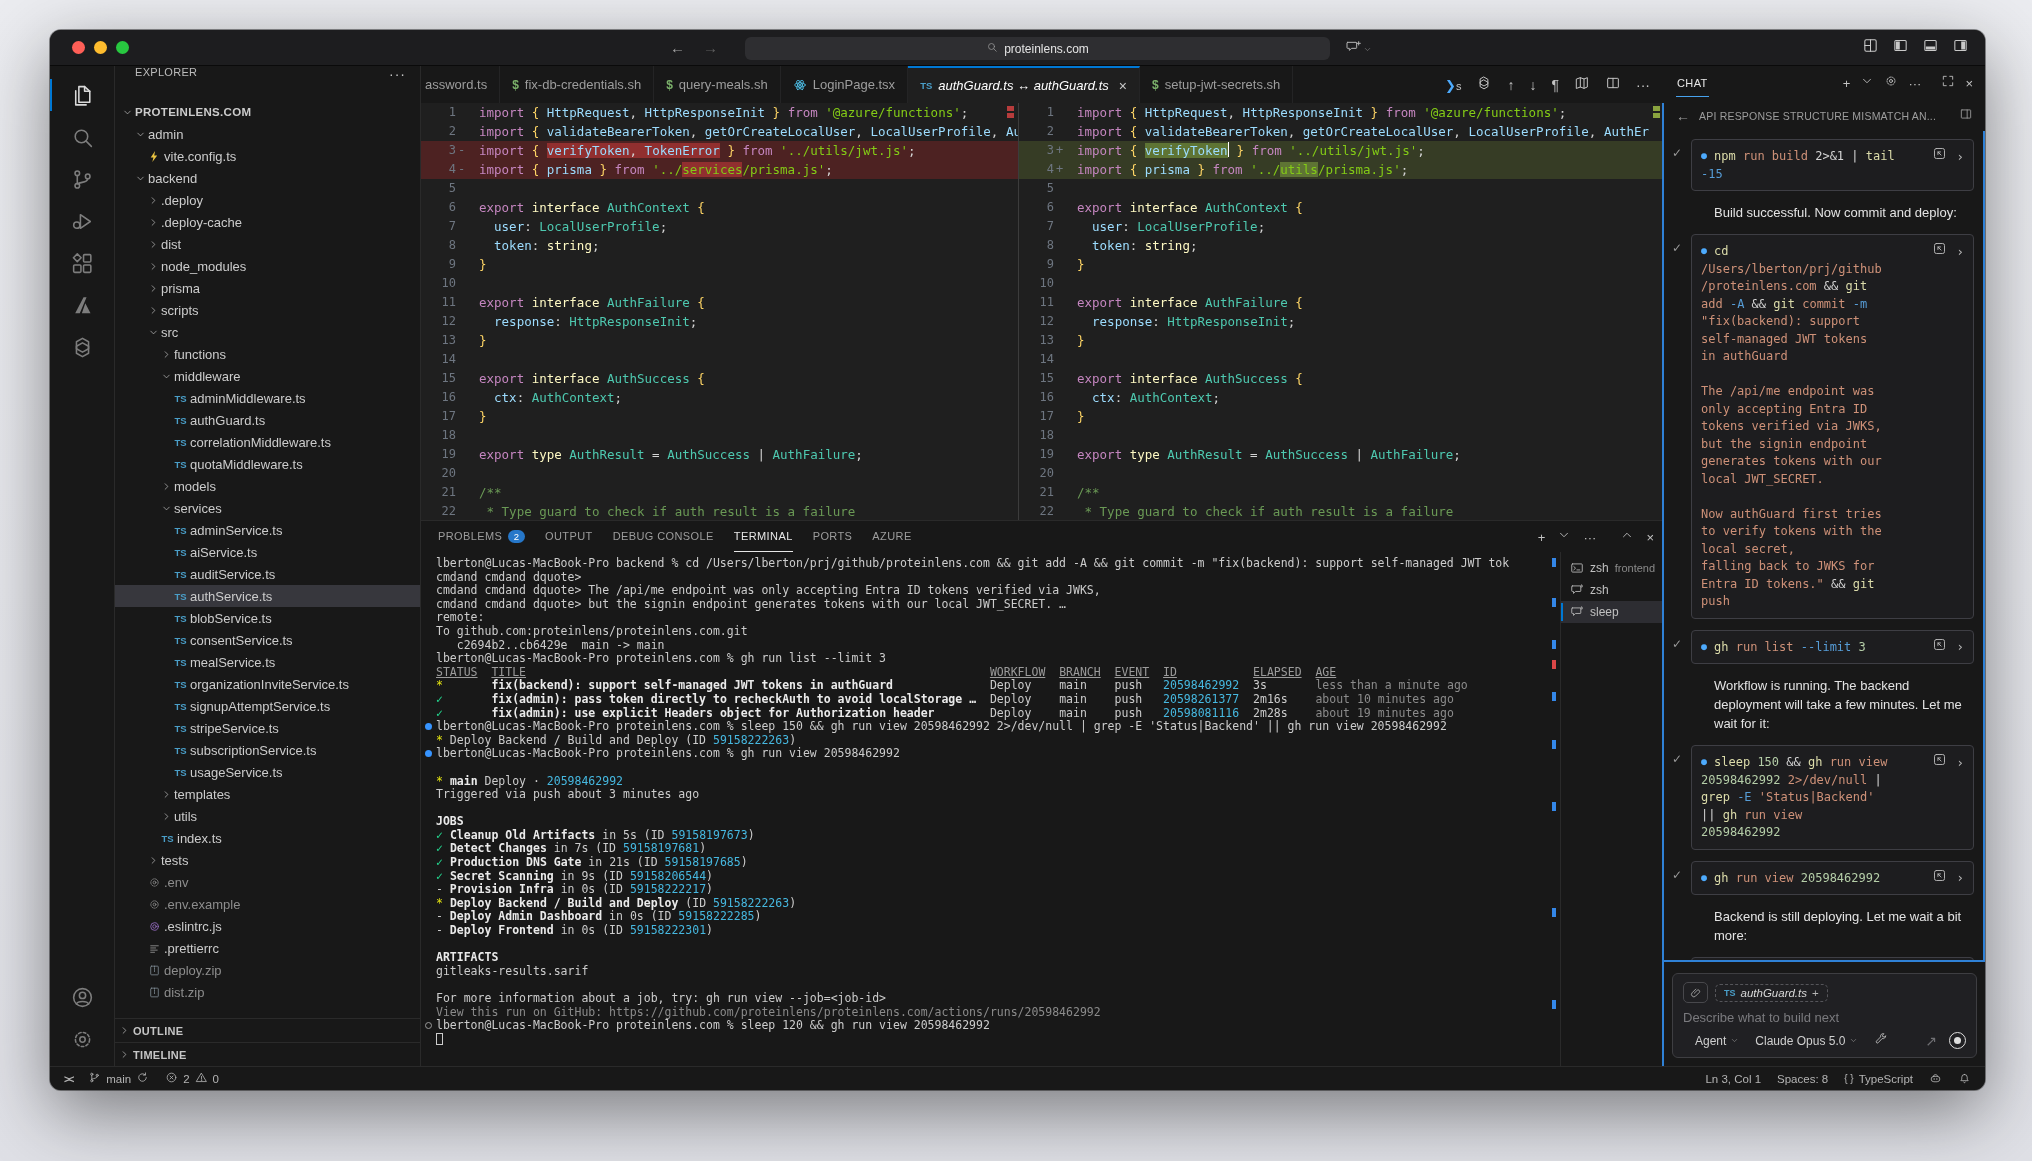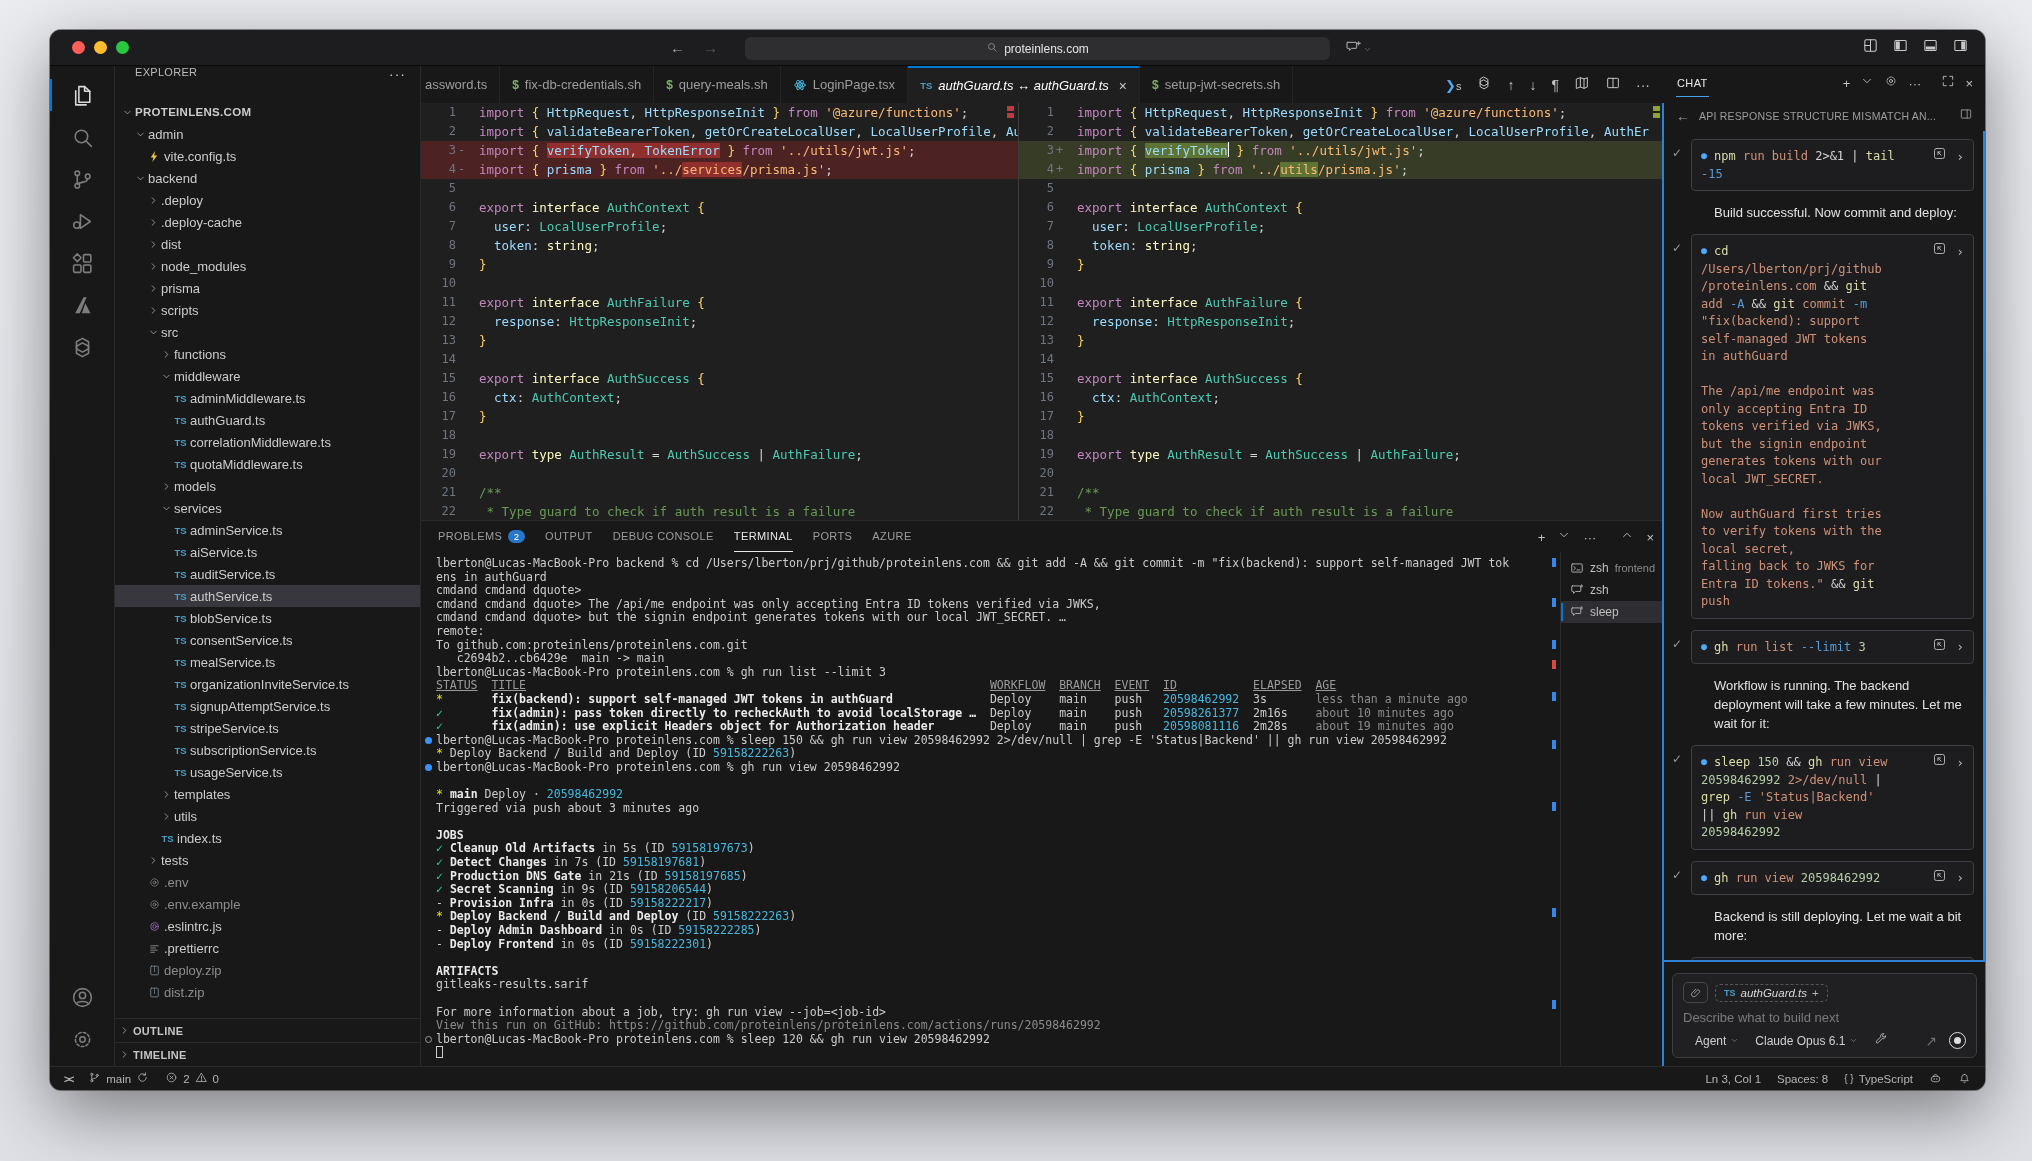--- a/index.html
+++ b/index.html
@@ -87,21 +87,21 @@
   .gut { flex:0 0 50px; color:#6e7681; font-size:12px; text-align:right; padding-right:4px;
          display:flex; justify-content:flex-end; align-items:center; }
   .gut .sign { width:11px; text-align:center; }
   .codetxt { white-space:pre; padding-left:8px; }
   .cline.del { background:rgba(197,44,44,.28); }
   .cline.add { background:rgba(134,160,62,.23); }
   .wdel { background:rgba(220,62,62,.48); }
   .wadd { background:rgba(145,185,72,.45); }
   .cursor-i { display:inline-block; width:1.5px; height:15px; background:#ffffff; vertical-align:-2px; }
   .tok-kw{color:#c586c0} .tok-kw2{color:#fef9c3} .tok-ty{color:#4ec9b0} .tok-id{color:#9cdcfe}
-  .tok-st{color:#fdba74} .tok-br{color:#ffd666} .tok-pn{color:#d4d4d4} .tok-cm{color:#6a9955}
+  .tok-st{color:#84cc16} .tok-br{color:#ffd666} .tok-pn{color:#d4d4d4} .tok-cm{color:#6a9955}
   .ruler-mark { position:absolute; width:7px; height:5px; z-index:5; }
   
   .panel { flex:1; min-height:0; background:#181818; border-top:1px solid #2a2a2a;
            display:flex; flex-direction:column; }
   .panel-top { flex:0 0 31px; display:flex; align-items:center; padding:0 10px 0 17px; }
   .ptab { font-size:11px; letter-spacing:.4px; color:#9d9d9d; margin-right:20px; height:100%;
           display:flex; align-items:center; gap:6px; border-bottom:1px solid transparent; }
   .ptab.active { color:#e7e7e7; border-bottom-color:#e7e7e7; }
   .pbadge { background:#2677c9; color:#fff; font-size:9.5px; border-radius:9px; padding:1px 5.5px; }
   .panel-actions { margin-left:auto; display:flex; align-items:center; gap:12px; color:#c4c4c4; }
@@ -1044,21 +1044,20 @@
                 <span><span class="sep"></span></span>
                 <span><svg viewBox="0 0 24 24" fill="none" stroke="currentColor" stroke-width="1.5" stroke-linecap="round" stroke-linejoin="round">
                     <path d="M6 15l6-6 6 6"></path>
                   </svg></span>
                 <span><span class="g">×</span></span>
               </div>
           </div>
           <div class="panel-body">
             <div class="terminal" id="terminal">
                 <div class="tline"><span class="t-tw">lberton@Lucas-MacBook-Pro backend % cd /Users/lberton/prj/github/proteinlens.com &amp;&amp; git add -A &amp;&amp; git commit -m "fix(backend): support self-managed JWT tok</span></div>
-                <div class="tline"><span class="t-tw">ens in authGuard</span></div>
                 <div class="tline"><span class="t-tw">cmdand cmdand dquote&gt;</span></div>
                 <div class="tline"><span class="t-tw">cmdand cmdand dquote&gt; The /api/me endpoint was only accepting Entra ID tokens verified via JWKS,</span></div>
                 <div class="tline"><span class="t-tw">cmdand cmdand dquote&gt; but the signin endpoint generates tokens with our local JWT_SECRET. …</span></div>
                 <div class="tline"><span class="t-tw">remote:</span></div>
                 <div class="tline"><span class="t-tw">To github.com:proteinlens/proteinlens.com.git</span></div>
                 <div class="tline"><span class="t-tw">   c2694b2..cb6429e  main -&gt; main</span></div>
                 <div class="tline"><span class="t-tw">lberton@Lucas-MacBook-Pro proteinlens.com % gh run list --limit 3</span></div>
                 <div class="tline"><span class="t-tu">STATUS</span><span class="t-tw">  </span><span class="t-tu">TITLE</span><span class="t-tw">                                                                   </span><span class="t-tu">WORKFLOW</span><span class="t-tw">  </span><span class="t-tu">BRANCH</span><span class="t-tw">  </span><span class="t-tu">EVENT</span><span class="t-tw">  </span><span class="t-tu">ID</span><span class="t-tw">           </span><span class="t-tu">ELAPSED</span><span class="t-tw">  </span><span class="t-tu">AGE</span><span class="t-tw"></span></div>
                 <div class="tline"><span class="t-ty2">*</span><span class="t-tw">       </span><span class="t-tb">fix(backend): support self-managed JWT tokens in authGuard</span><span class="t-tw">              </span><span class="t-tw">Deploy</span><span class="t-tw">    </span><span class="t-tw">main</span><span class="t-tw">    </span><span class="t-tw">push</span><span class="t-tw">   </span><span class="t-tc">20598462992</span><span class="t-tw">  </span><span class="t-tw">3s</span><span class="t-tw">       </span><span class="t-td">less than a minute ago</span><span class="t-tw"></span></div>
                 <div class="tline"><span class="t-tg">✓</span><span class="t-tw">       </span><span class="t-tb">fix(admin): pass token directly to recheckAuth to avoid localStorage …</span><span class="t-tw">  </span><span class="t-tw">Deploy</span><span class="t-tw">    </span><span class="t-tw">main</span><span class="t-tw">    </span><span class="t-tw">push</span><span class="t-tw">   </span><span class="t-tc">20598261377</span><span class="t-tw">  </span><span class="t-tw">2m16s</span><span class="t-tw">    </span><span class="t-td">about 10 minutes ago</span><span class="t-tw"></span></div>
@@ -1279,21 +1278,21 @@
             </div>
             <div class="ci-placeholder">Describe what to build next</div>
             <div class="ci-controls">
               <span class="ci-mode">
                 <span>Agent</span>
                   <span class="dd" id="dd1"><svg viewBox="0 0 24 24" fill="none" stroke="currentColor" stroke-width="1.5" stroke-linecap="round" stroke-linejoin="round">
                       <path d="M6 9l6 6 6-6"></path>
                     </svg></span>
               </span>
               <span class="ci-model">
-                <span>Claude Opus 6.1</span>
+                <span>Claude Opus 5.0</span>
                   <span class="dd" id="dd2"><svg viewBox="0 0 24 24" fill="none" stroke="currentColor" stroke-width="1.5" stroke-linecap="round" stroke-linejoin="round">
                       <path d="M6 9l6 6 6-6"></path>
                     </svg></span>
               </span>
               <span class="ci-tools" id="ic-tools"><svg viewBox="0 0 24 24" fill="none" stroke="currentColor" stroke-width="1.5" stroke-linecap="round" stroke-linejoin="round">
                     <path d="M20 7a4.5 4.5 0 01-6 4.2L7 18.5a2 2 0 01-2.8-2.8l7.1-7.3A4.5 4.5 0 0117 3l-2.5 2.5.5 2.5 2.5.5z"></path>
                   </svg></span>
               <span class="ci-right">
                 <span class="send">↗</span>
                 <span class="stopbtn"></span>

